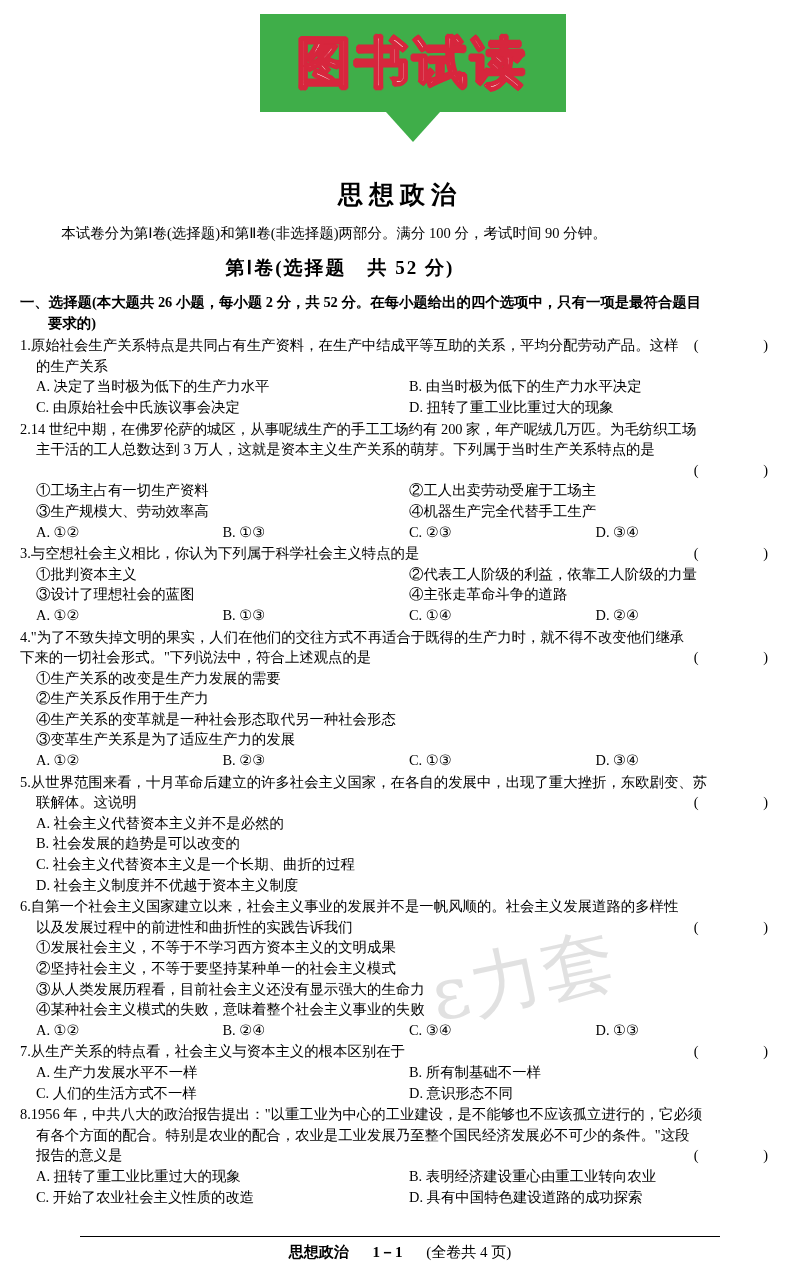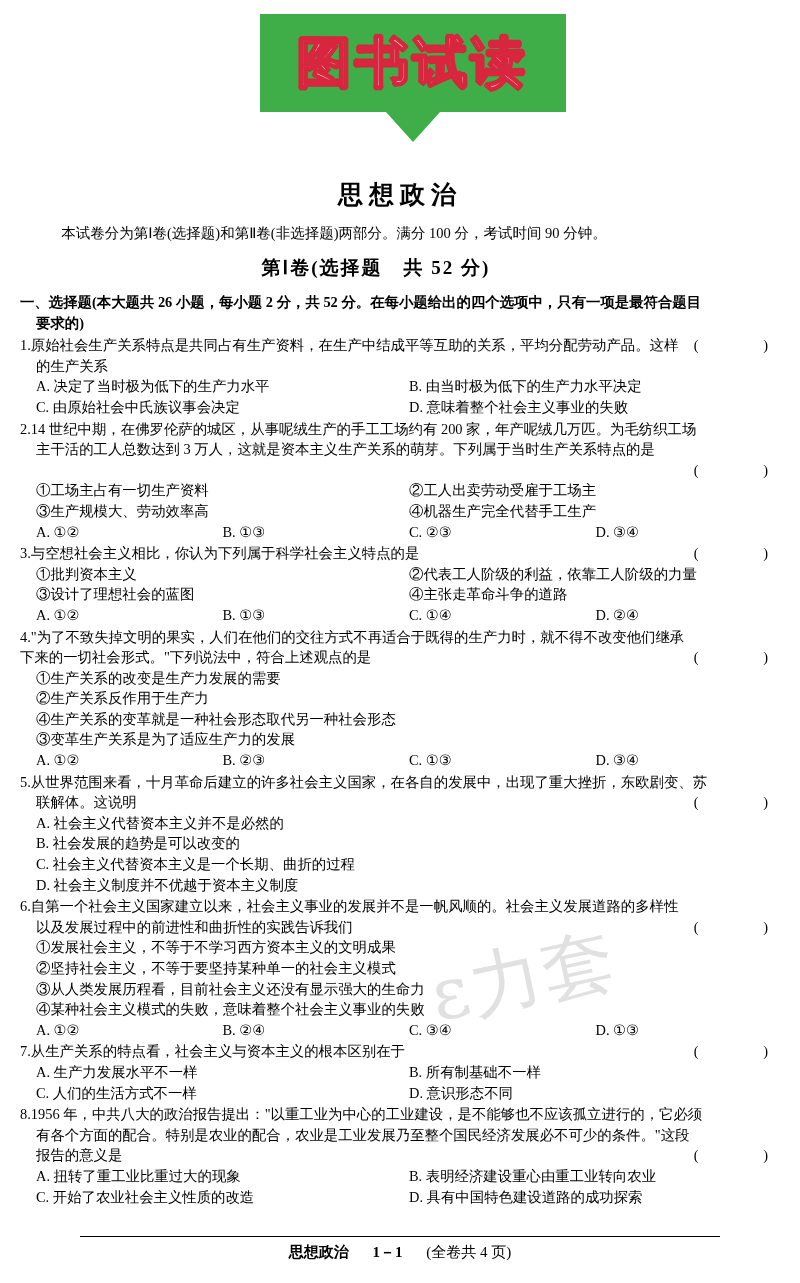--- a/index.html
+++ b/index.html
@@ -54,33 +54,32 @@
     position:absolute;left:0;top:224px;width:668px;
     text-align:center;
     font-size:14.5px;
   }
   .sec-title{
     position:absolute;left:0;top:255px;width:680px;
     text-align:center;
     font-weight:bold;
     font-size:19px;
     letter-spacing:2px;
-    margin-left:36px;
   }
   
   .content{
     position:absolute;left:20px;top:292px;width:762px;
     font-size:14.4px;
     line-height:20.6px;
   }
   .bighead{
     font-weight:bold;
     margin-bottom:2px;
   }
-  .bighead .l2{display:block;margin-left:16px;}
+  .bighead .l2{display:block;margin-left:28px;}
   .q{position:relative;margin-top:1px;}
   .q .qline{display:block;}
   .indent1{margin-left:16px;}
   .opts2{
     display:flex;margin-left:16px;
   }
   .opts2 .o{width:50%;}
   .opts4{
     display:flex;margin-left:16px;
   }
@@ -141,21 +140,21 @@
     <div class="q">
       <span class="brackets" style="top:0">(　　)</span>
       <span class="qline"><span>1.</span><span>原始社会生产关系特点是共同占有生产资料，在生产中结成平等互助的关系，平均分配劳动产品。这样</span></span>
       <span class="qline indent1">的生产关系</span>
       <div class="opts2">
         <span class="o">A. 决定了当时极为低下的生产力水平</span>
         <span class="o">B. 由当时极为低下的生产力水平决定</span>
       </div>
       <div class="opts2">
         <span class="o">C. 由原始社会中氏族议事会决定</span>
-        <span class="o">D. 意味着整个社会主义事业的失败</span>
+        <span class="o">D. 扭转了重工业比重过大的现象</span>
       </div>
     </div>
 
     <div class="q">
       <span class="qline"><span>2.</span><span>14 世纪中期，在佛罗伦萨的城区，从事呢绒生产的手工工场约有 200 家，年产呢绒几万匹。为毛纺织工场</span></span>
       <span class="qline indent1">主干活的工人总数达到 3 万人，这就是资本主义生产关系的萌芽。下列属于当时生产关系特点的是</span>
       <div style="position:relative;height:20.6px">
         <span class="brackets" style="top:0">(　　)</span>
       </div>
       <div class="opts2">

